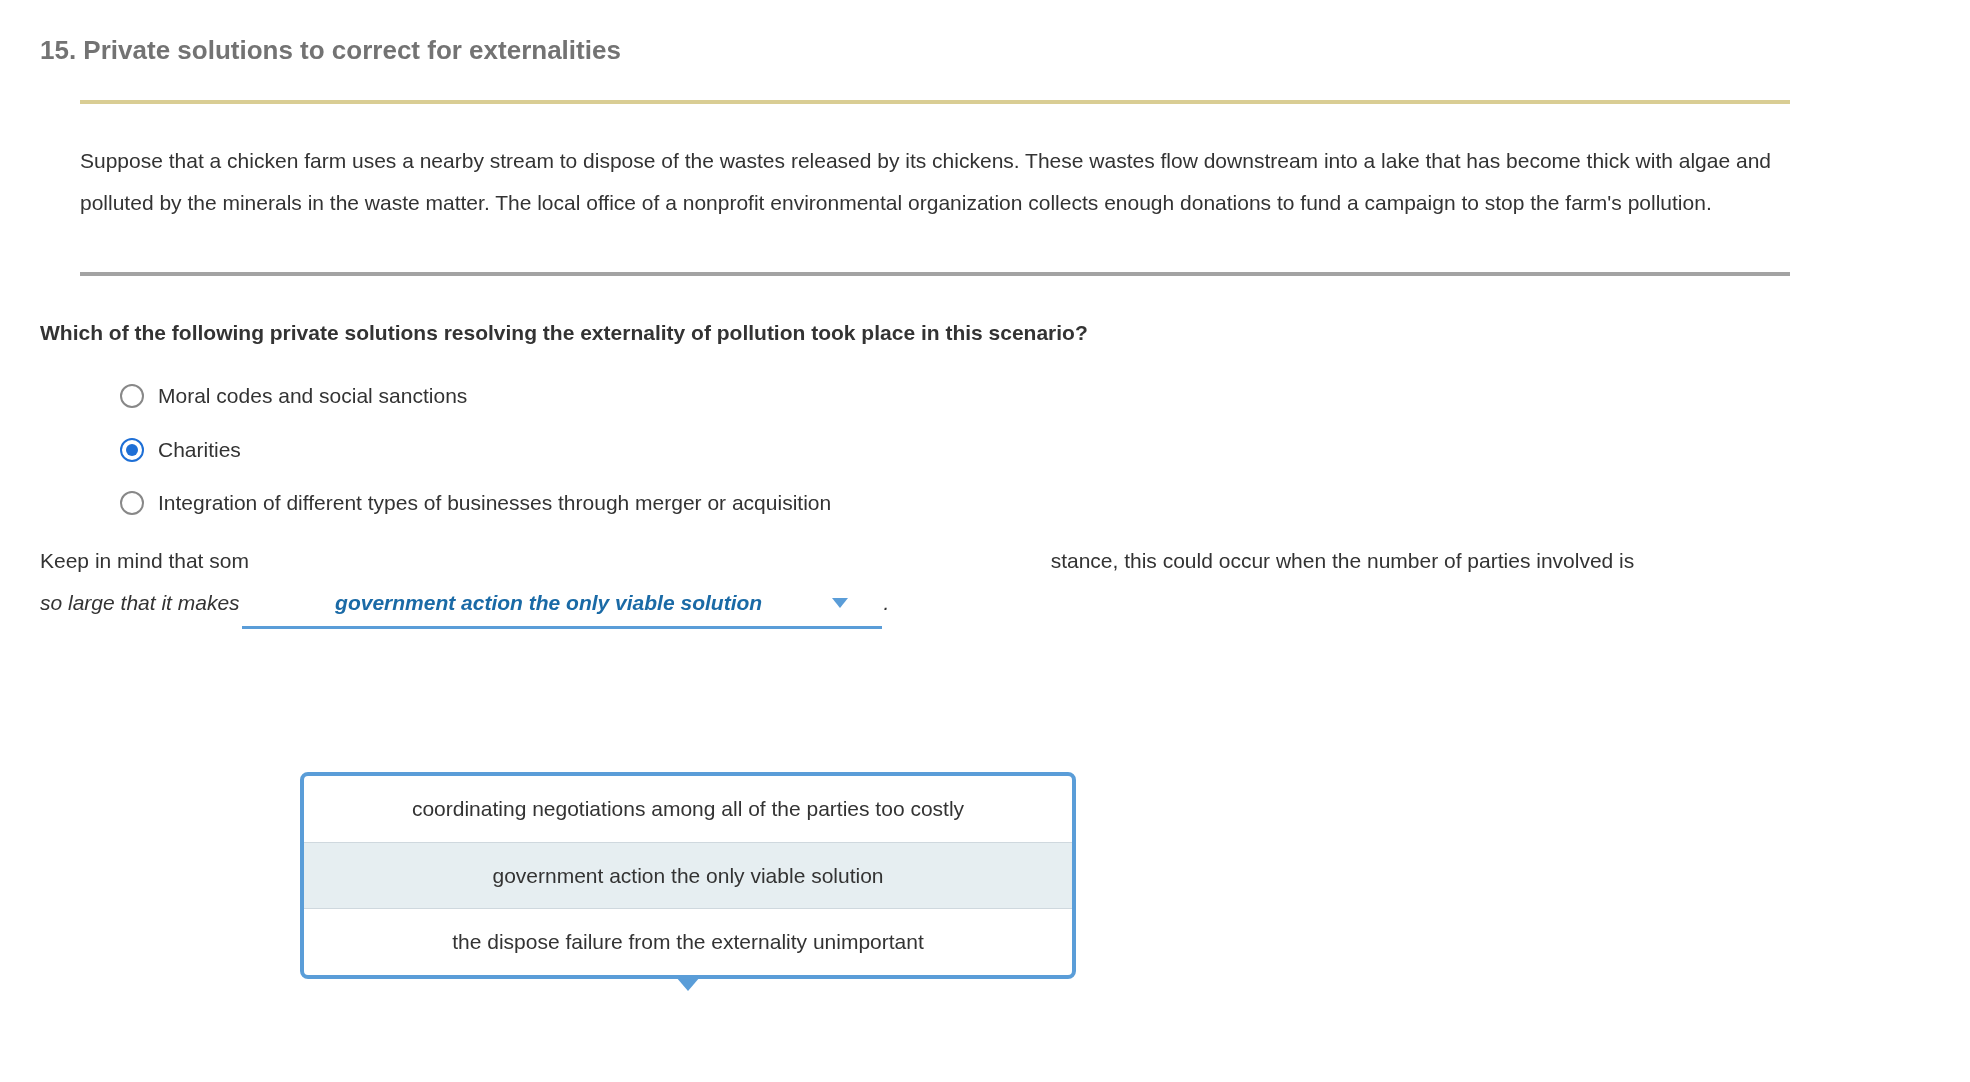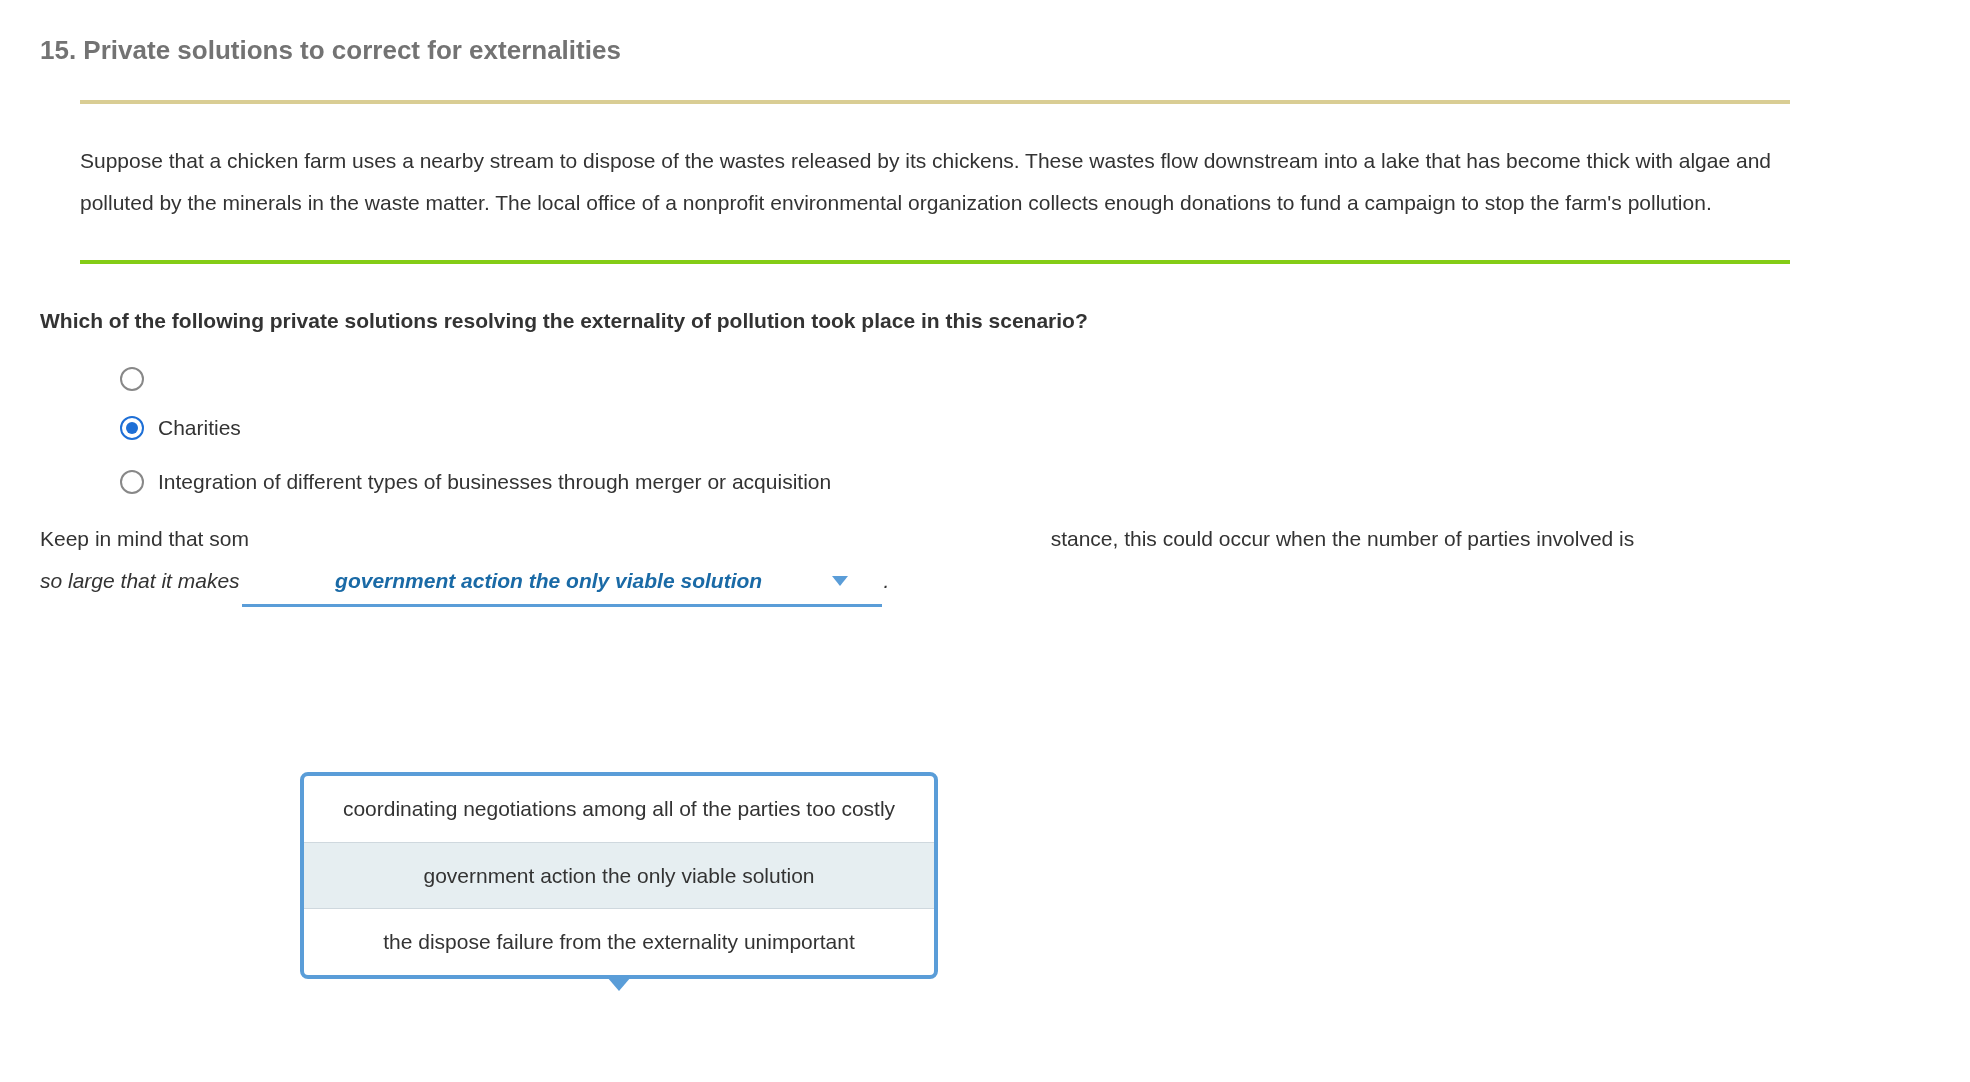--- a/index.html
+++ b/index.html
@@ -22,23 +22,23 @@
     color: #737373;
     font-weight: bold;
     margin-bottom: 28px;
     font-size: 26px;
   }
   .intro {
     margin-bottom: 30px;
   }
   .quote-box {
     margin: 0 0 40px 40px;
-    padding: 36px 10px 36px 0;
+    padding: 36px 10px 48px 0;
     border-top: 4px solid #d9cd94;
-    border-bottom: 4px solid #84cc16;
+    border-bottom: 4px solid #a3a3a3;
     width: 1700px;
   }
   .quote-text {
     line-height: 2.0;
   }
   .question {
     margin-bottom: 30px;
     font-weight: bold;
   }
   .options {
@@ -74,21 +74,21 @@
     display: block;
   }
   .keepmind {
     line-height: 2.0;
   }
 
   .dropdown-wrap {
     position: absolute;
     left: 300px;
     top: 772px;
-    width: 638px;
+    width: 776px;
   }
   .dropdown-list {
     border: 4px solid #5a9dd8;
     border-radius: 8px;
     background: #fff;
     overflow: hidden;
   }
   .dd-item {
     padding: 16px 20px;
     text-align: center;
@@ -150,20 +150,21 @@
 
   <div class="quote-box">
     <div class="quote-text">Suppose that a chicken farm uses a nearby stream to dispose of the wastes released by its chickens. These wastes flow downstream into a lake that has become thick with algae and polluted by the minerals in the waste matter. The local office of a nonprofit environmental organization collects enough donations to fund a campaign to stop the farm's pollution.</div>
   </div>
 
   <div class="question">Which of the following private solutions resolving the externality of pollution took place in this scenario?</div>
 
   <div class="options">
     <div class="option-row">
       <span class="radio"></span>
+      <span>Moral codes and social sanctions</span>
     </div>
     <div class="option-row">
       <span class="radio selected"></span>
       <span>Charities</span>
     </div>
     <div class="option-row">
       <span class="radio"></span>
       <span>Integration of different types of businesses through merger or acquisition</span>
     </div>
   </div>

